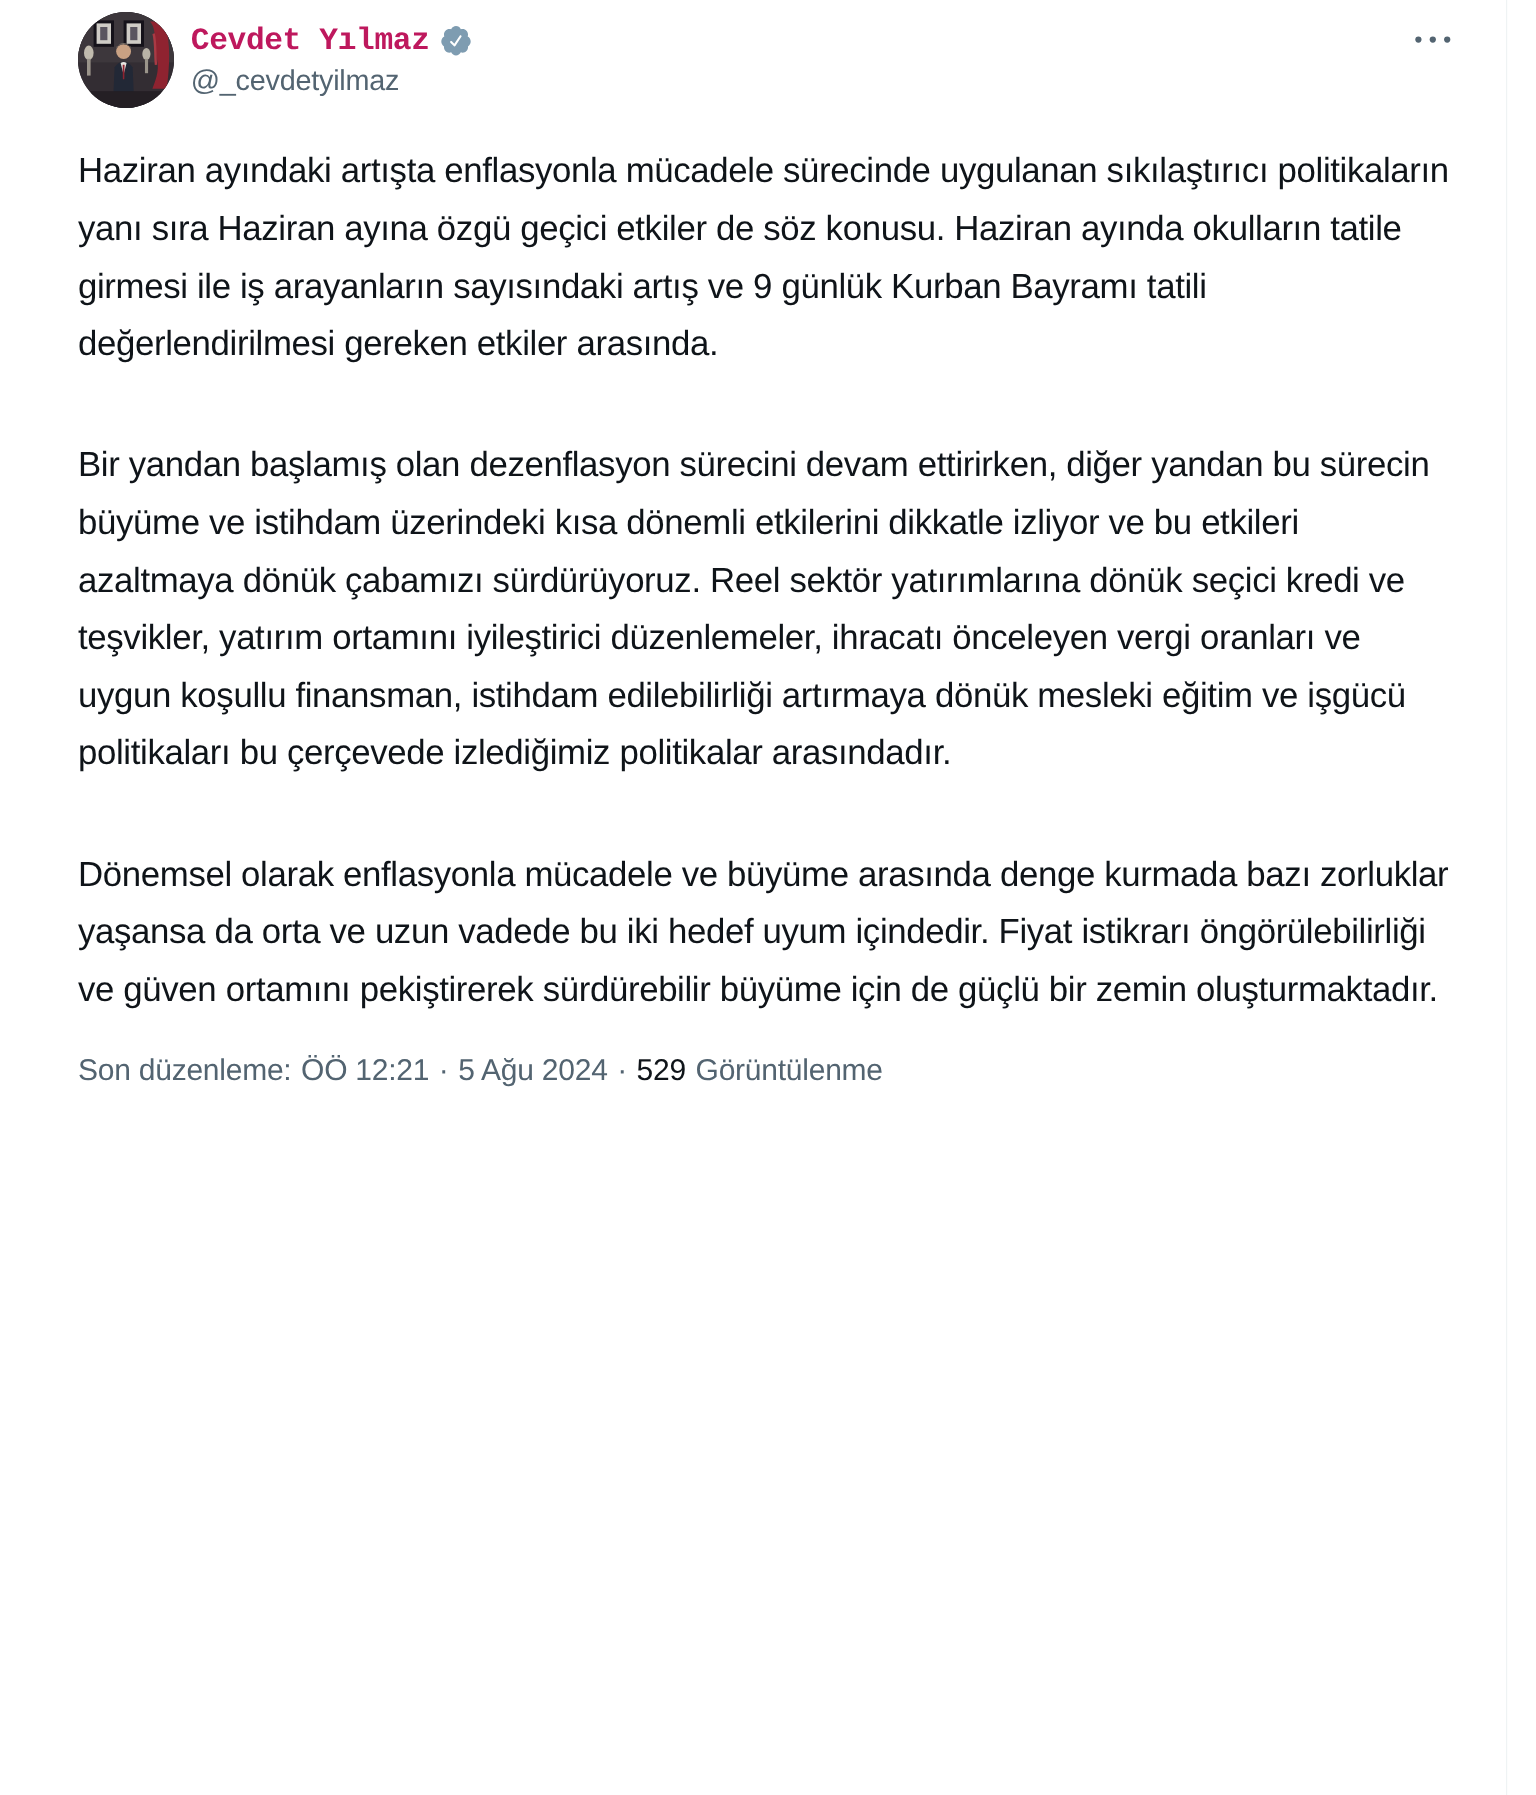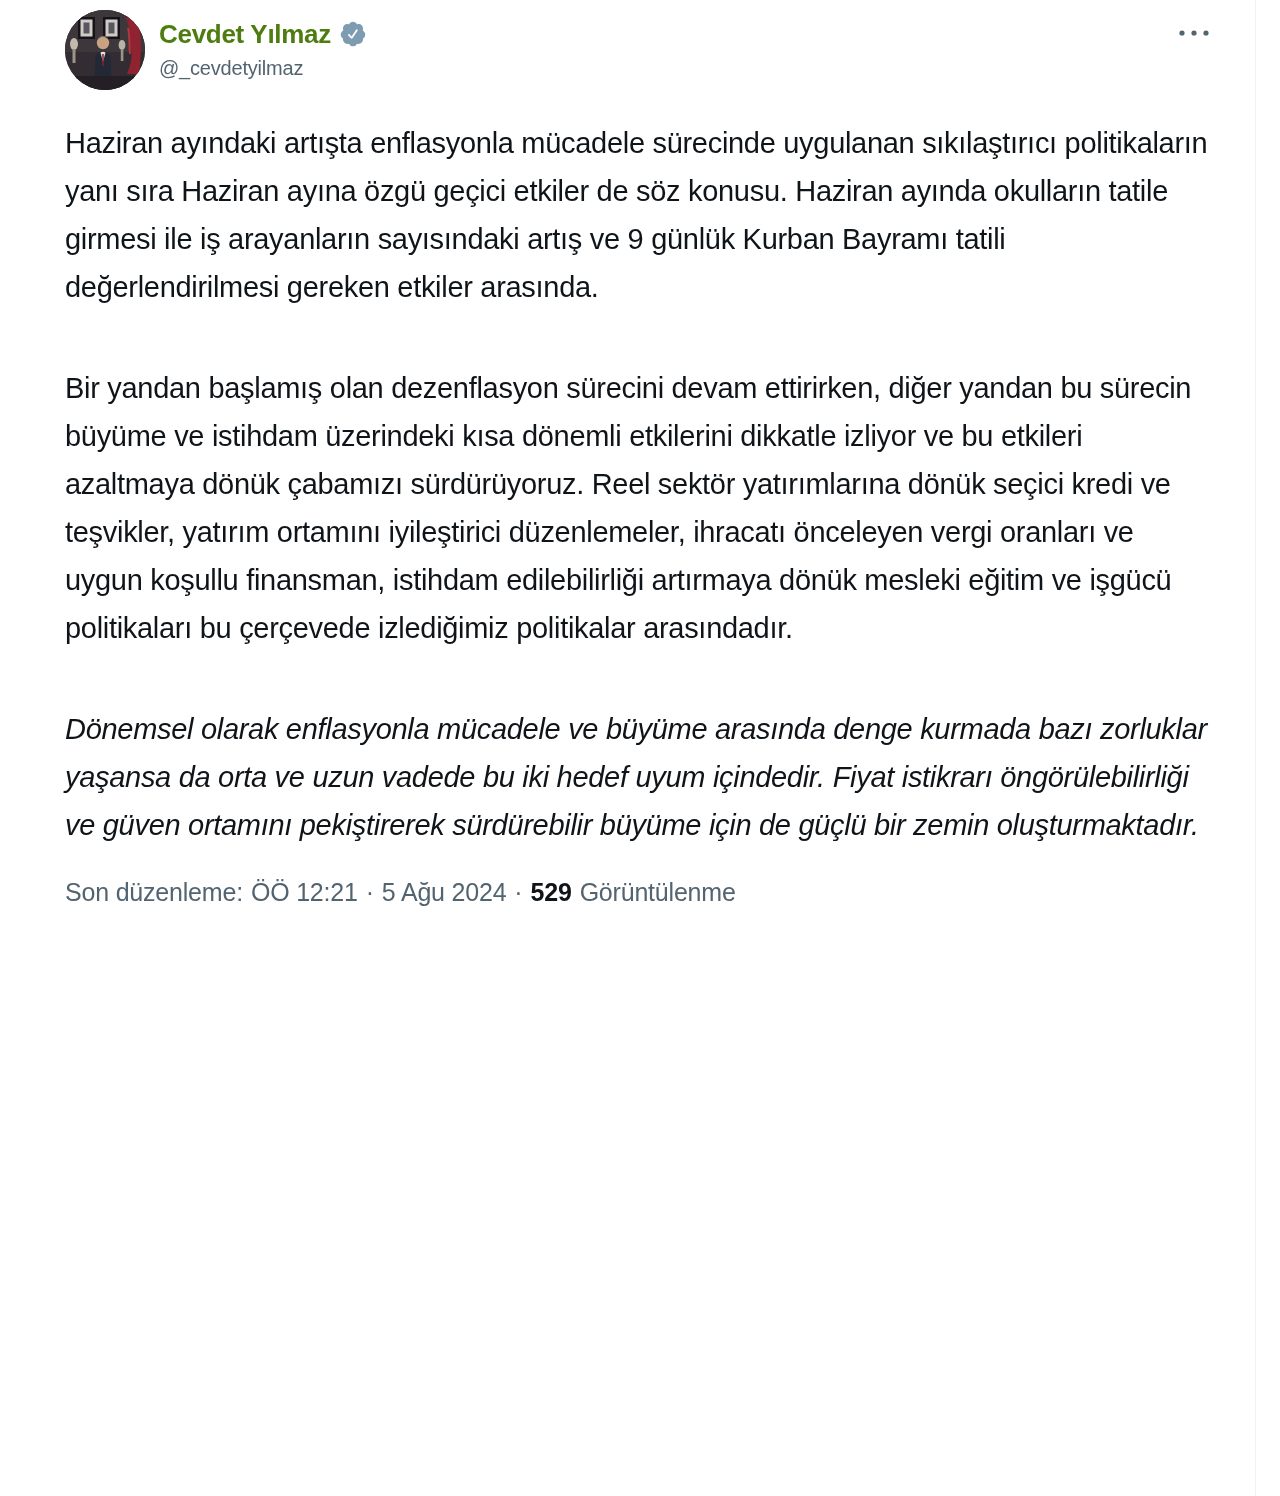--- a/index.html
+++ b/index.html
@@ -30,47 +30,47 @@
   }
   .avatar svg { display: block; width: 80px; height: 80px; }
   .author {
     margin-left: 14px;
     height: 80px;
     display: flex; flex-direction: column; justify-content: center;
   }
   .name-row { display: flex; align-items: center; }
   .name {
     font-size: 26px; font-weight: 700; line-height: 30px;
-    letter-spacing: -0.3px; color: #4d7c0f; cursor: pointer;
+    letter-spacing: -0.3px; color: #be185d; cursor: pointer; font-family: Liberation Mono, monospace;
   }
   .badge { margin-left: 8px; display: flex; align-items: center; }
   .handle {
-    font-size: 20px; line-height: 28px; margin-top: 5px;
+    font-size: 24px; line-height: 28px; margin-top: 5px;
     color: #536471; letter-spacing: -0.2px; cursor: pointer;
   }
   .more {
     margin-left: auto; margin-top: 14px;
     background: none; border: none; padding: 4px;
     cursor: pointer; line-height: 0;
   }
   .tweet-body {
     margin-top: 29px;
     font-size: 29px; line-height: 48px;
     letter-spacing: -0.3px;
     color: #0f1419;
   }
   .tweet-body p { margin: 0 0 53px 0; }
-  .tweet-body p:last-child { margin-bottom: 0; font-style: italic; }
+  .tweet-body p:last-child { margin-bottom: 0; }
   .tweet-footer {
     margin-top: 27px;
     display: flex; align-items: center; gap: 8px;
     font-size: 25px; line-height: 32px;
     color: #536471; letter-spacing: -0.2px;
   }
-  .views-count { font-weight: 700; color: #0f1419; }
+  .views-count { font-weight: 400; color: #0f1419; }
 </style>
 </head>
 <body>
 
 <div class="page">
 
   <article class="tweet">
 
     <header class="tweet-header">
 

